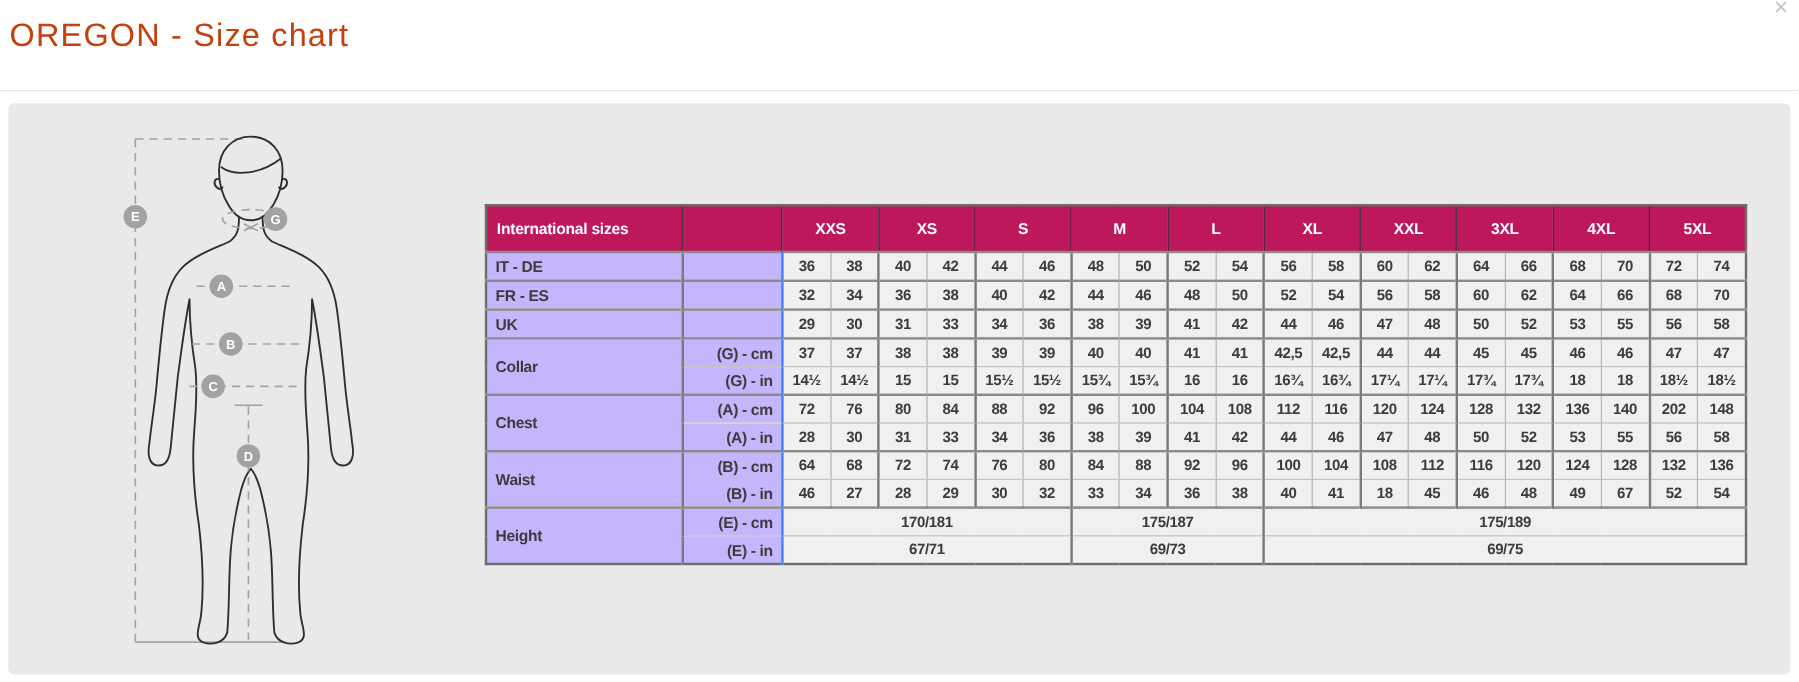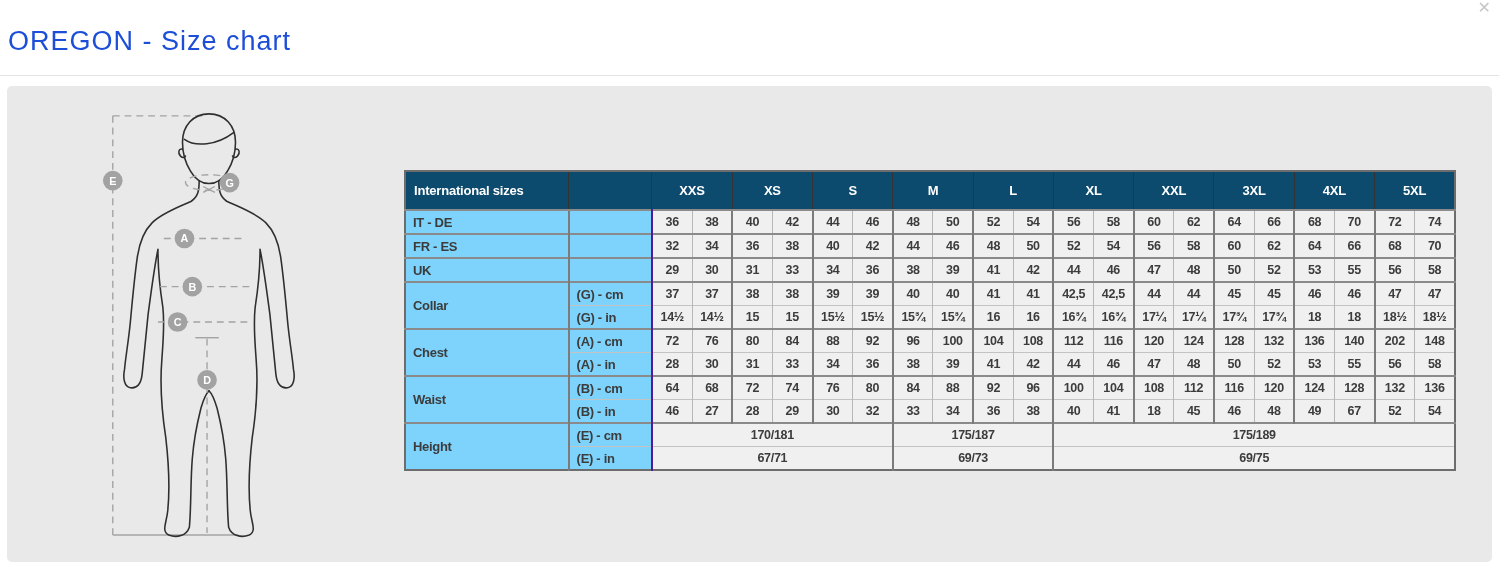--- a/index.html
+++ b/index.html
@@ -1,45 +1,45 @@
 <!DOCTYPE html>
 <html><head>
 <meta charset="utf-8">
 <style>
   html,body{margin:0;padding:0;background:#fff;font-family:"Liberation Sans",sans-serif;}
   .screen{position:relative;width:1499px;height:568px;background:#ffffff;overflow:hidden;}
 
-  .page-title{position:absolute;left:8px;top:26px;font-size:27px;font-weight:400;
-    letter-spacing:1px;color:#1d4ed8;}
+  .page-title{position:absolute;left:8px;top:14px;font-size:27px;font-weight:400;
+    letter-spacing:1px;color:#c2410c;}
   .close-btn{position:absolute;top:-2px;right:8px;font-size:16px;color:#c6c6c6;cursor:pointer;
     line-height:20px;}
   .header-divider{position:absolute;left:0;top:75px;width:1499px;height:1px;background:#e4e4e4;}
 
   .panel{position:absolute;left:7px;top:86px;width:1485px;height:476px;background:#e9e9e9;
     border-radius:5px;}
 
   .figure-wrap{position:absolute;left:93px;top:20px;width:218px;height:432px;}
 
   .table-wrap{position:absolute;left:397px;top:84px;width:1052px;}
   .table-title{width:100%;text-align:center;font-size:14.5px;font-weight:bold;color:#2b2b2b;
     height:20px;line-height:18px;margin-bottom:7px;letter-spacing:-0.2px;}
 
   table.size-table{border-collapse:collapse;table-layout:fixed;width:1052px;
     border:2px solid #6d6d6d;}
-  table.size-table th{background:#0c4a6e;color:#ffffff;border:1px solid #333336;
+  table.size-table th{background:#be185d;color:#ffffff;border:1px solid #333336;
     font-size:13px;font-weight:bold;height:37px;padding:0;letter-spacing:-0.2px;}
   table.size-table th.corner{text-align:left;padding:0 8px;}
   table.size-table td{height:22px;background:#f0f0f0;border-left:1px solid #b6b6b6;
     border-right:1px solid #b6b6b6;border-top:1px solid #9a9a9a;text-align:center;
     font-size:12.5px;font-weight:bold;color:#3c3c3c;padding:0 1px;letter-spacing:-0.3px;
     overflow:hidden;white-space:nowrap;}
-  table.size-table td.rlabel,table.size-table td.slabel{background:#7dd3fc;text-align:left;
+  table.size-table td.rlabel,table.size-table td.slabel{background:#c4b5fd;text-align:left;
     padding:0 7px;font-size:13px;}
   table.size-table td.gs{border-left:2px solid #7b7b7b;}
-  table.size-table td.slabel{border-left:2px solid #7b7b7b;border-right:2px solid #4c1d95;}
+  table.size-table td.slabel{border-left:2px solid #7b7b7b;border-right:2px solid #3b82f6;text-align:right;}
   table.size-table tr.r2 td{border-top:1px solid #c3c3c3;}
   table.size-table tr.gstart td{border-top:2px solid #8a8a8a;}
 
   .outline{fill:none;stroke:#2f2f2f;stroke-width:1.6;stroke-linecap:round;stroke-linejoin:round;}
   .dash{fill:none;stroke:#a3a3a3;stroke-width:1.4;stroke-dasharray:7 5;}
   .solidgray{fill:none;stroke:#a3a3a3;stroke-width:1.4;}
   .lblcircle{fill:#a2a2a2;}
   .lbltext{fill:#ffffff;font-family:"Liberation Sans",sans-serif;font-size:11px;font-weight:bold;
     text-anchor:middle;}
 </style>

